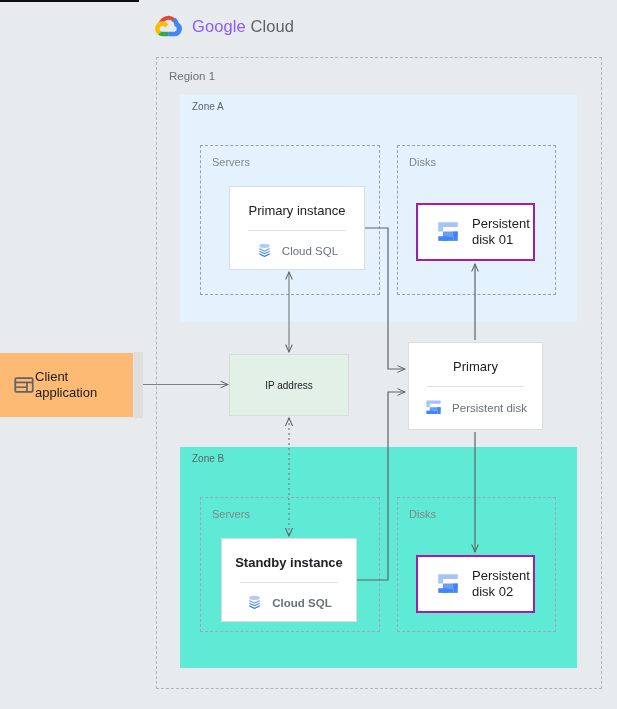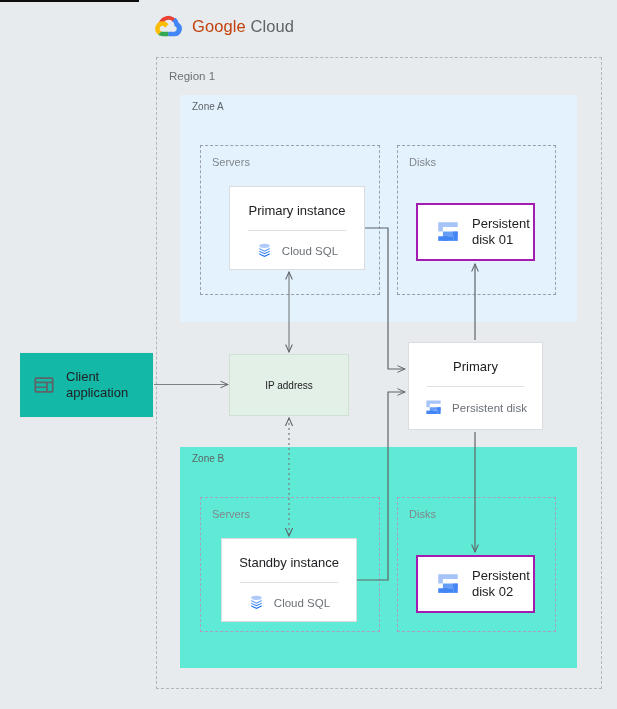--- a/index.html
+++ b/index.html
@@ -35,21 +35,21 @@
     align-items: center;
     gap: 9px;
   }
   .gc-logo .mark { width: 28px; height: 24px; display:block; }
   .gc-wordmark {
     font-size: 16.5px;
     color: #5f6368;
     letter-spacing: 0.1px;
     white-space: nowrap;
   }
-  .gc-wordmark .w-bold { color: #c2410c; margin-top: 31px; }
+  .gc-wordmark .w-bold { color: #8b5cf6; margin-top: 31px; }
 
   
   .region {
     position: absolute;
     left: 156px; top: 57px;
     width: 446px; height: 632px;
     border: 1px dashed #b0b6bb;
     box-sizing: border-box;
     background: transparent;
   }
@@ -126,21 +126,21 @@
     gap: 9px;
     padding-top: 11px;
   }
   .card-foot-label {
     font-size: 11.5px;
     color: #6b7177;
     white-space: nowrap;
   }
 
   .c-primary  { left: 221px; top: 186px; width: 136px; height: 84px; margin-left: 8px; }
-  .c-standby  { left: 221px; top: 538px; width: 136px; height: 84px; }
+  .c-standby  { left: 221px; top: 538px; width: 136px; height: 84px; font-weight: bold; }
   .c-regional { left: 408px; top: 342px; width: 135px; height: 88px; }
 
   
   .disk-card {
     position: absolute;
     box-sizing: border-box;
     background: #ffffff;
     border: 2px solid #a21caf;
     display: flex;
     align-items: center;
@@ -174,28 +174,26 @@
     position: absolute;
     left: 129px; top: 352px;
     width: 14px; height: 66px;
     background: #dedede;
   }
   .client-box {
     position: absolute;
     left: 0px; top: 352px;
     width: 134px; height: 66px;
     box-sizing: border-box;
-    background: #14b8a6;
+    background: #fdba74;
     border: 1px solid #e4e6e8;
     border-left: none;
     display: flex;
     align-items: center;
-    gap: 11px;
     padding-left: 13px;
-    margin-left: 20px;
   }
   .client-label {
     font-size: 13px;
     color: #202124;
     line-height: 1.25;
   }
 
   
   .connectors {
     position: absolute;

